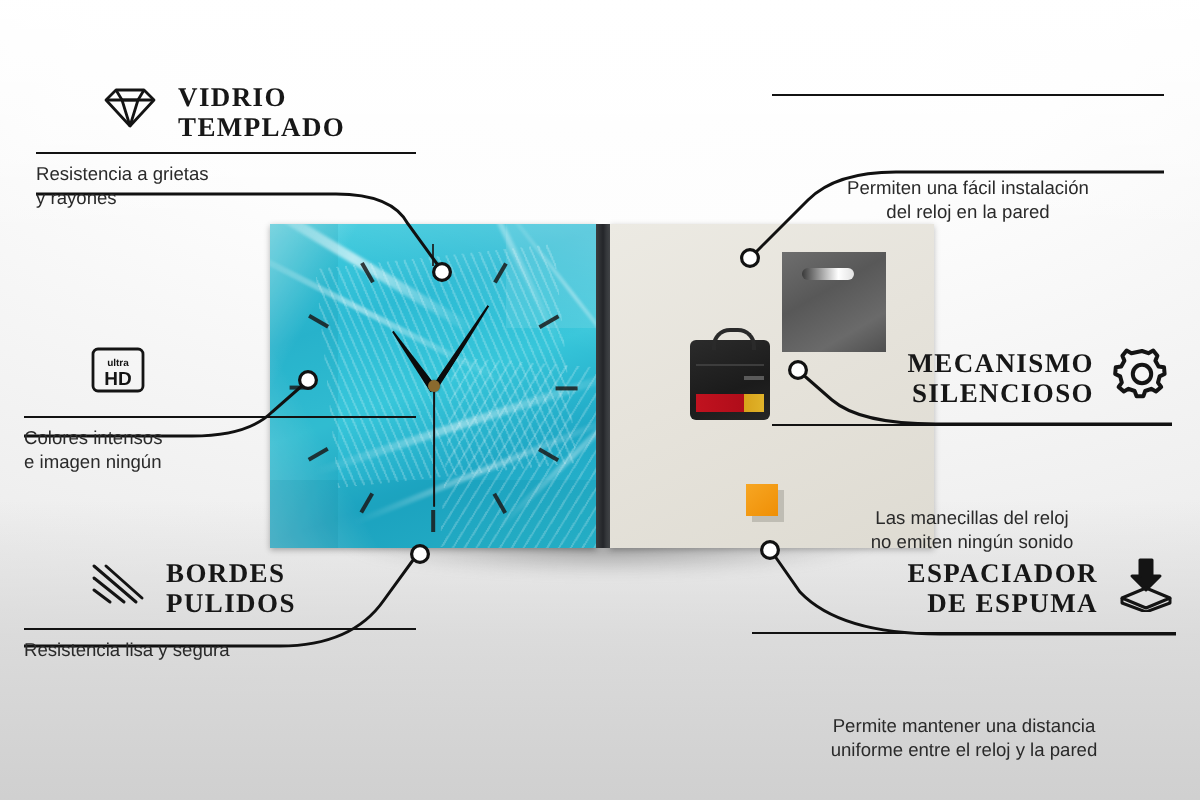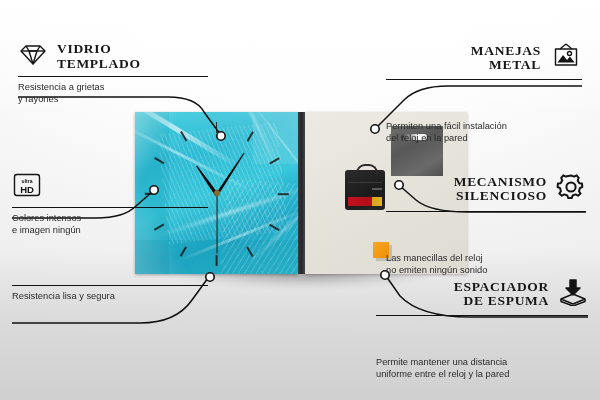--- a/index.html
+++ b/index.html
@@ -125,26 +125,26 @@
     font-family:"Liberation Serif", serif;
     font-size:13.5px;line-height:14.5px;font-weight:700;
     letter-spacing:.7px;color:#171717;
     text-transform:uppercase;white-space:pre-line;
   }
   .rule{height:1.4px;background:#121212;margin:5px 0 5px 0;}
   .f-desc{
     font-family:Liberation Sans, sans-serif;
     font-size:9.3px;line-height:11.6px;color:#2a2a2a;white-space:pre-line;
   }
-  .left .f-head{justify-content:flex-start;}
+  .left .f-head{justify-content:flex-start;margin-left:32px;}
   .left .f-title{text-align:left;}
   .left .f-desc{text-align:left;}
   .right .f-head{justify-content:flex-end;}
   .right .f-title{text-align:right;}
-  .right .f-desc{text-align:left;margin-top:41px;}
+  .right .f-desc{text-align:center;margin-top:41px;}
 
   .icon{flex:0 0 auto;display:block;}
 
   
   #connectors{position:absolute;left:0;top:0;width:600px;height:400px;pointer-events:none;}
 
   
   #feat-vidrio{left:18px;top:42px;width:190px;}
   #feat-impresion{left:12px;top:172px;width:196px;}
   #feat-bordes{left:12px;top:280px;width:196px;}
@@ -268,39 +268,39 @@
           <text x="15" y="20.5" font-family="Liberation Sans, sans-serif" font-size="9.5" font-weight="700" fill="#141414" text-anchor="middle">HD</text>
         </svg>
       </span>
     </div>
     <div class="rule"></div>
     <div class="f-desc">Colores intensos
 e imagen ningún</div>
   </div>
 
   <div class="feature left" id="feat-bordes">
+    <div class="f-head">
+      <span class="icon">
+        <svg width="30" height="24" viewBox="0 0 30 24">
+          <g stroke="#141414" stroke-width="1.5" stroke-linecap="round">
+            <line x1="3" y1="3" x2="24" y2="21"></line>
+            <line x1="3" y1="9" x2="18" y2="21"></line>
+            <line x1="3" y1="15" x2="11" y2="21"></line>
+            <line x1="9" y1="3" x2="27" y2="19"></line>
+          </g>
+        </svg>
+      </span>
+      <span class="f-title">BORDES
+PULIDOS</span>
+    </div>
     <div class="rule"></div>
     <div class="f-desc">Resistencia lisa y segura</div>
   </div>
 
   <div class="feature right" id="feat-manejas">
-    <div class="f-head">
-      <span class="f-title">MANEJAS
-METAL</span>
-      <span class="icon">
-        <svg width="32" height="28" viewBox="0 0 32 28">
-          <g fill="none" stroke="#141414" stroke-width="1.4" stroke-linejoin="round">
-            <path d="M16,2 L10,7 M16,2 L22,7"></path>
-            <rect x="5.5" y="7" width="21" height="16"></rect>
-            <path d="M7.5,20.5 L13,13 L17,18 L20,14.5 L24.5,20.5 Z" fill="#141414" stroke="none"></path>
-            <circle cx="19.5" cy="11.5" r="2"></circle>
-          </g>
-        </svg>
-      </span>
-    </div>
     <div class="rule"></div>
     <div class="f-desc">Permiten una fácil instalación
 del reloj en la pared</div>
   </div>
 
   <div class="feature right" id="feat-espaciador">
     <div class="f-head">
       <span class="f-title">ESPACIADOR
 DE ESPUMA</span>
       <span class="icon">

